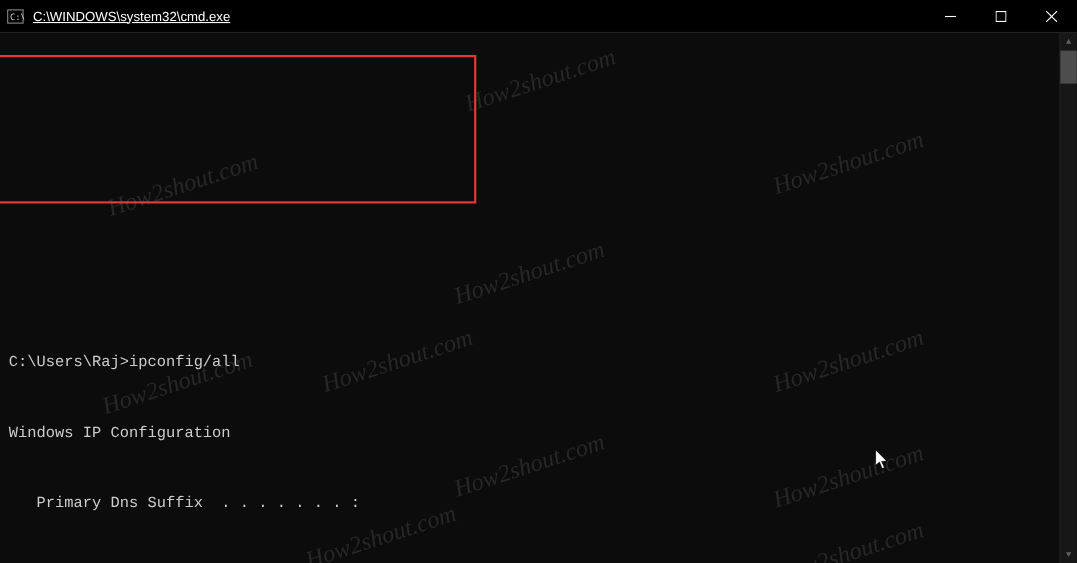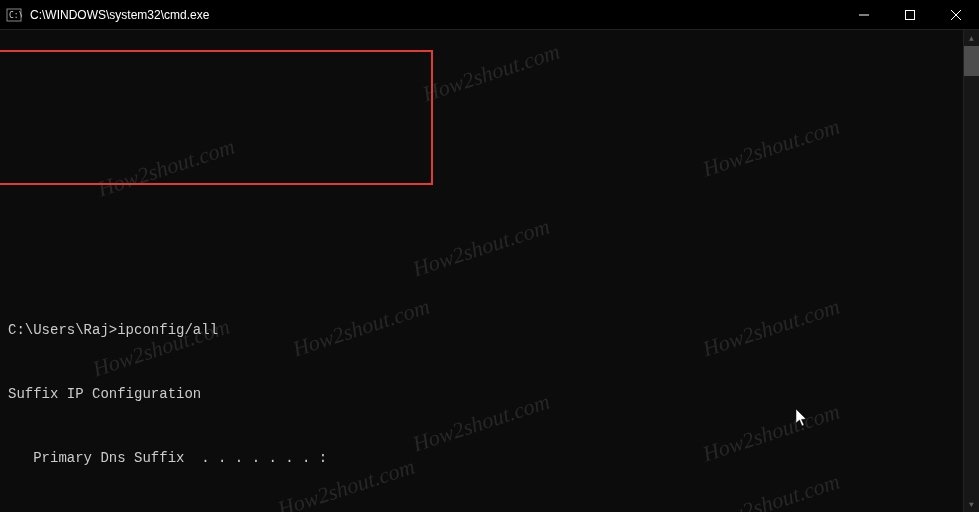--- a/index.html
+++ b/index.html
@@ -29,20 +29,21 @@
       margin: 0 8px 0 6px;
       display: flex;
       align-items: center;
       justify-content: center;
     }
     .titlebar-title {
       color: #ffffff;
       font-size: 12px;
       font-family: 'Segoe UI', Tahoma, sans-serif;
       flex: 1;
+      text-decoration: underline;
     }
     .window-controls {
       display: flex;
       height: 100%;
     }
     .window-control {
       width: 46px;
       height: 100%;
       display: flex;
       align-items: center;
@@ -173,21 +174,21 @@
     <span class="watermark" style="left:700px; top:465px;">How2shout.com</span>
 
     <span class="cursor-arrow" style="left:738px; top:363px;">
       <svg width="14" height="18" viewBox="0 0 14 18">
           <path d="M0,0 L0,14 L3.5,11 L6,17 L8,16 L5.5,10.5 L10,10 Z" fill="#fff" stroke="#000" stroke-width="0.5"></path>
         </svg>
     </span>
 
 <span class="line">C:\Users\Raj&gt;ipconfig/all</span>
 <span class="line"></span>
-<span class="line">Suffix IP Configuration</span>
+<span class="line">Windows IP Configuration</span>
 <span class="line"></span>
 <span class="line"><span>   Primary Dns Suffix  . . . . . . . :</span><span></span></span>
 
 
 
 
 
 
 
 

